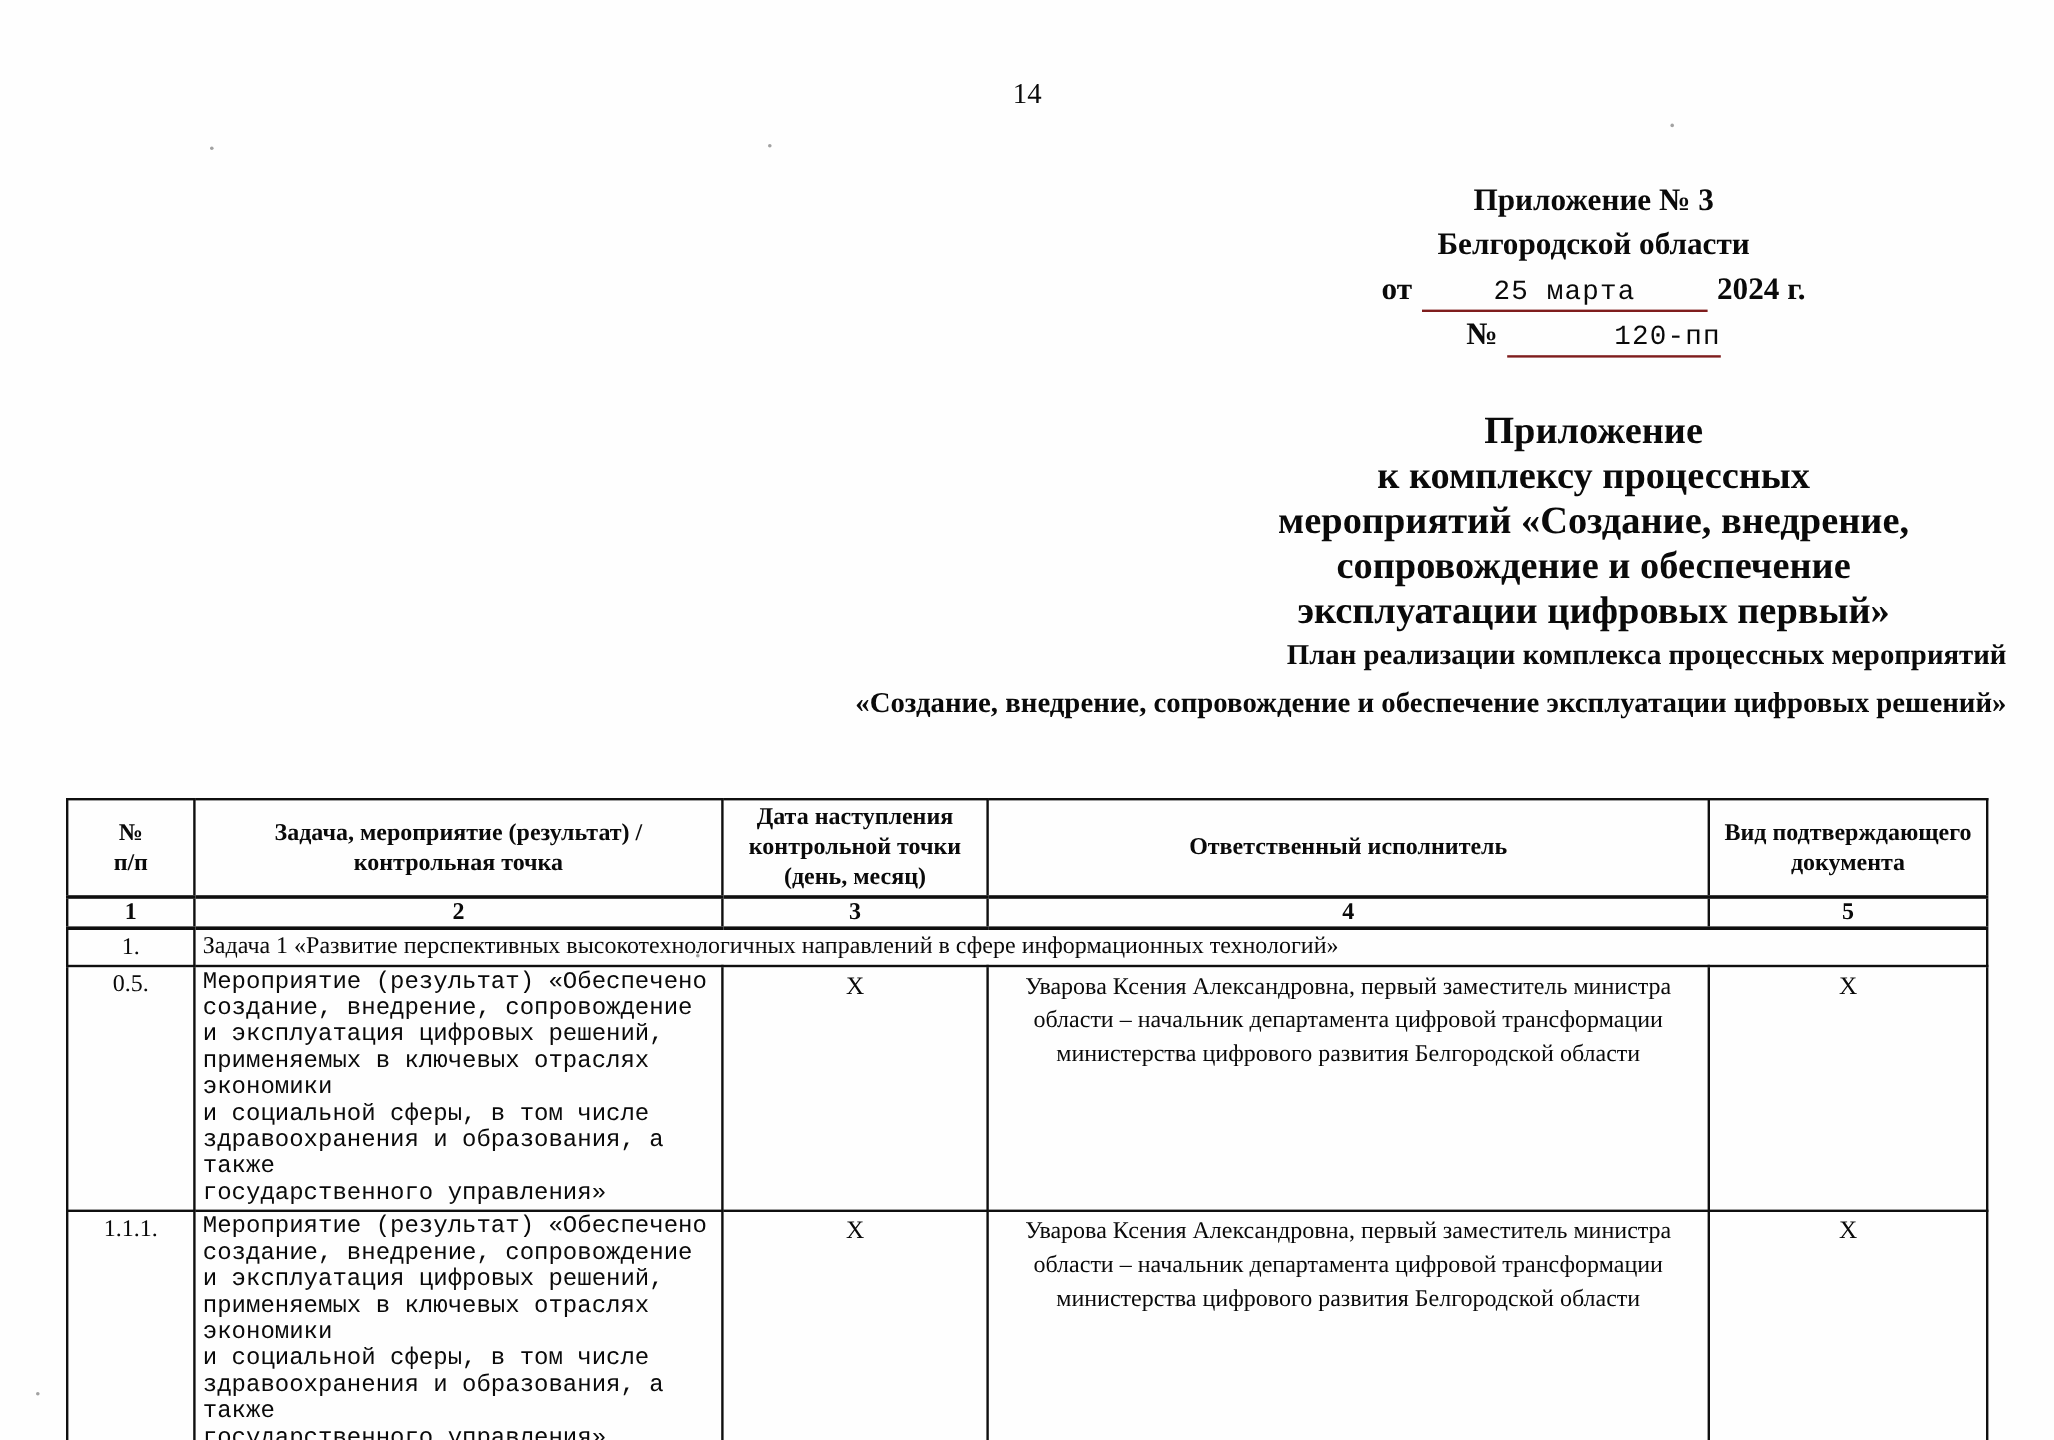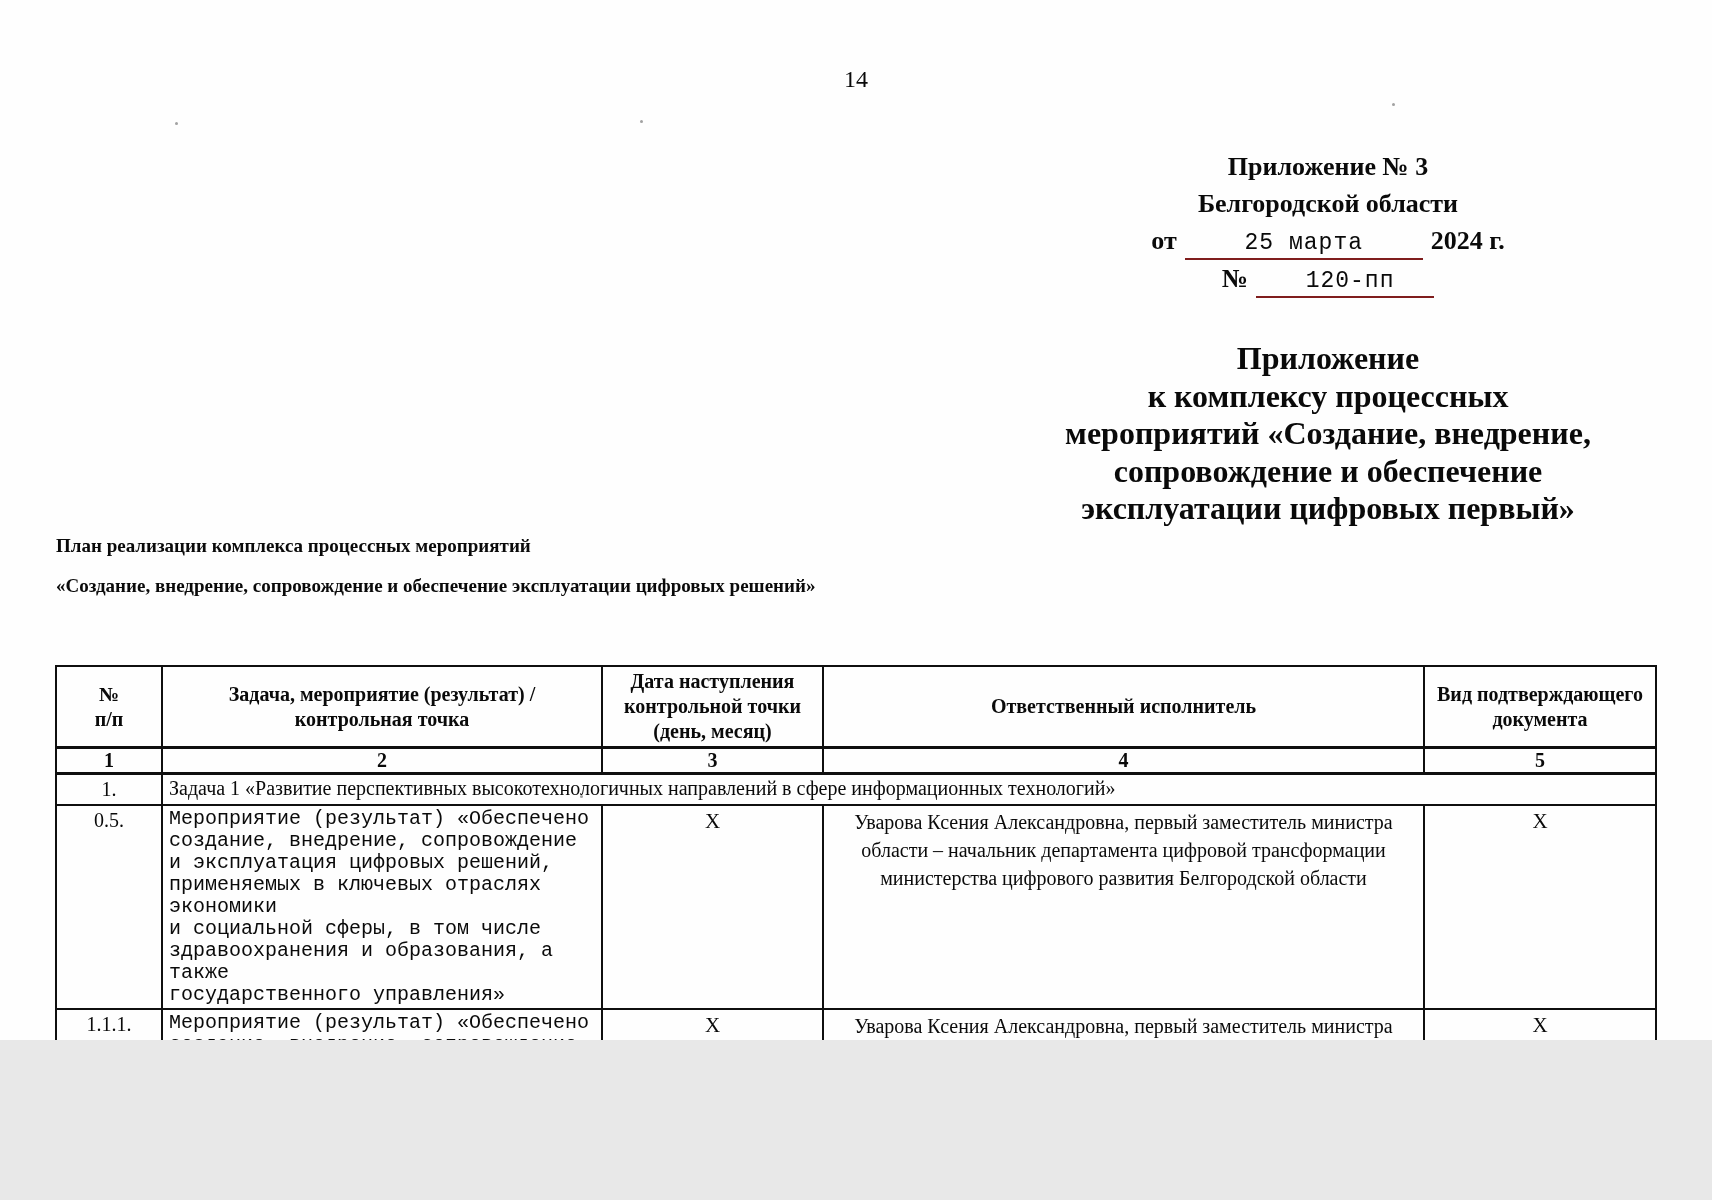--- a/index.html
+++ b/index.html
@@ -3,21 +3,21 @@
 <meta charset="utf-8">
 <style>
   html, body {
     margin: 0;
     padding: 0;
     background: #e8e8e8;
   }
   .page {
     position: relative;
     width: 1712px;
-    height: 1040px;
+    height: 1200px;
     background: #fefefe;
     overflow: hidden;
     font-family: "Liberation Serif", "DejaVu Serif", serif;
     color: #0a0a0a;
   }
 
   
   .page-number {
     position: absolute;
     top: 66px;
@@ -55,31 +55,31 @@
     letter-spacing: 1px;
   }
   .blank-line {
     display: inline-block;
     border-bottom: 2px solid #7f1d1d;
     text-align: center;
     vertical-align: baseline;
     line-height: 30px;
   }
   .date-blank { width: 238px; margin: 0 8px; }
-  .number-blank { width: 168px; margin-left: 8px; text-align: center; padding-left: 10px; }
+  .number-blank { width: 168px; margin-left: 8px; text-align: right; padding-left: 10px; }
 
   
   .doc-title {
     position: absolute;
     top: 526px;
-    left: 56px;
+    left: 72px;
     width: 1600px;
-    text-align: left;
-    font-weight: bold;
-    font-size: 19px;
+    text-align: right;
+    font-weight: bold;
+    font-size: 24px;
     line-height: 40px;
   }
 
   
   .plan-table {
     position: absolute;
     top: 665px;
     left: 55px;
     width: 1600px;
     border-collapse: collapse;

